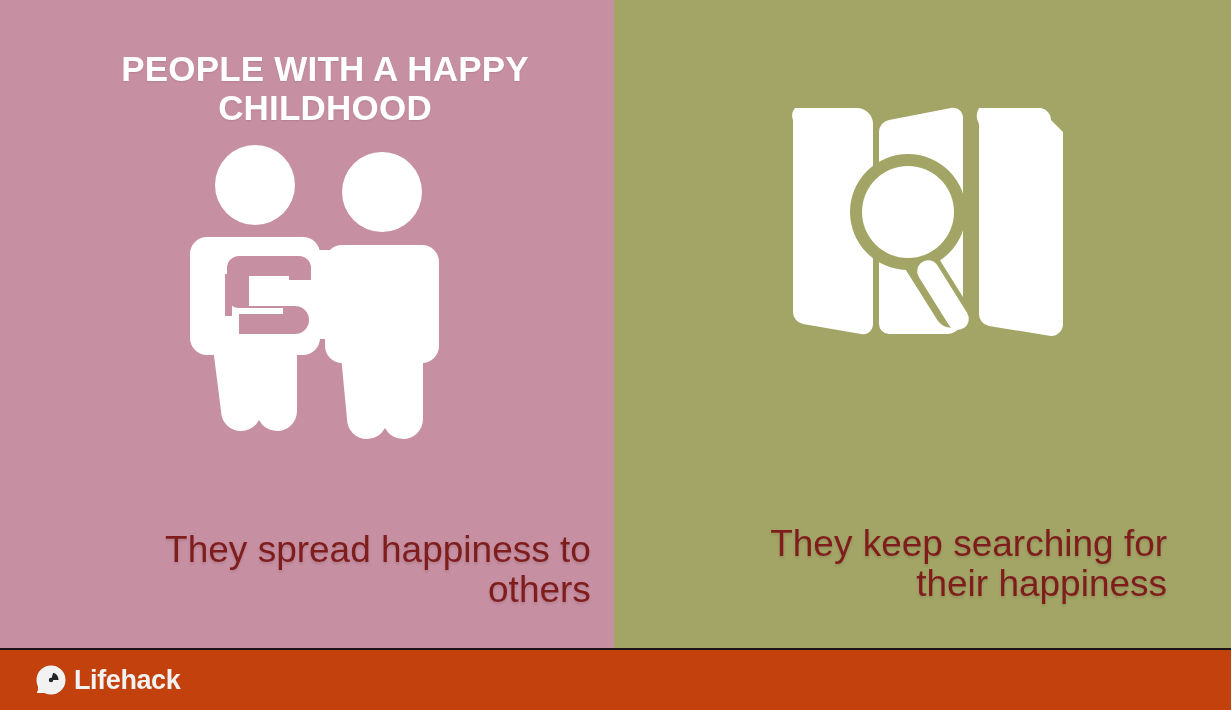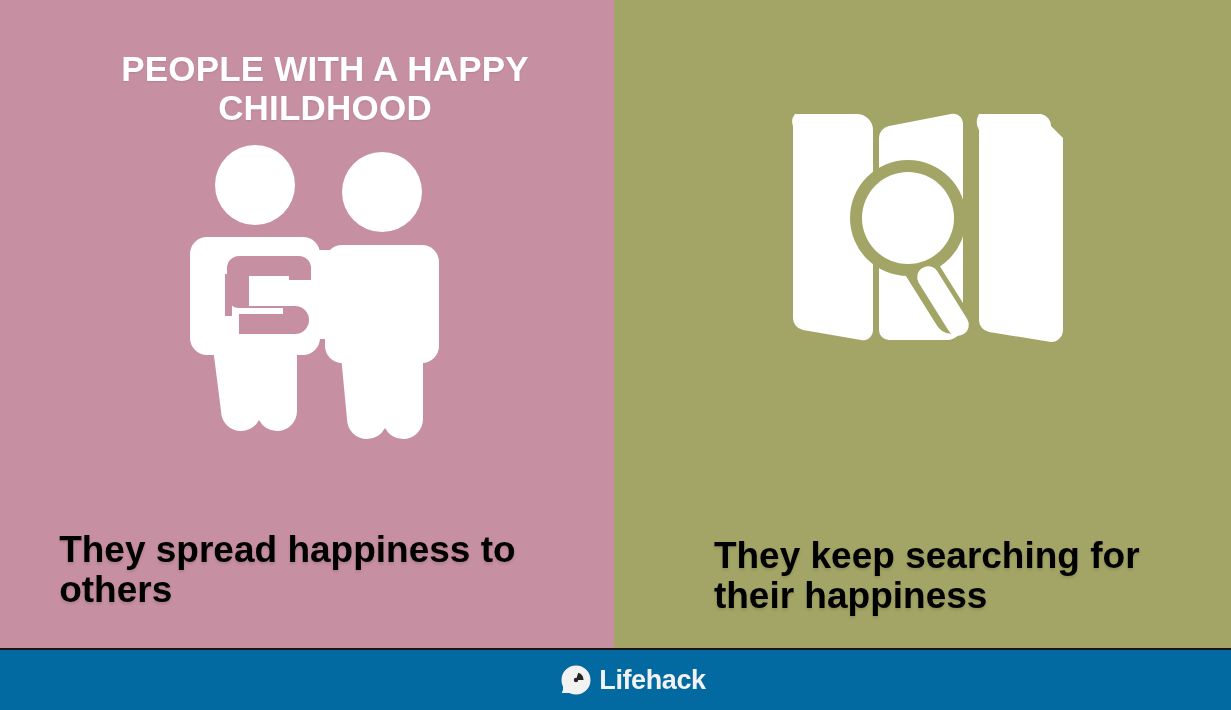--- a/index.html
+++ b/index.html
@@ -49,40 +49,39 @@
     display:flex;
     align-items:center;
     justify-content:center;
     padding-bottom:20px;
   }
   .panel-left .icon-wrap  { padding-right:4px; padding-bottom:60px; }
   .panel-right .icon-wrap { padding-bottom:70px; }
 
   .panel-caption {
     width:92%;
-    text-align:left;
-    color:#000000;
+    text-align:right;
+    color:#7f1d1d;
     font-size:37px;
-    font-weight:bold;
+    font-weight:normal;
     line-height:1.08;
     margin-bottom:38px;
     text-shadow:0 2px 3px rgba(0,0,0,0.13);
   }
-  .panel-right .panel-caption { width:78%; margin-bottom:32px; }
+  .panel-right .panel-caption { width:78%; margin-bottom:44px; }
 
   .footer {
     position:absolute;
     left:0; top:648px;
     width:1231px; height:62px;
-    background:#0369a1;
+    background:#c2410c;
     border-top:2px solid #1c1416;
     display:flex;
     align-items:center;
     padding-left:36px;
-    justify-content:center;
   }
   .logo {
     display:flex;
     align-items:center;
     gap:8px;
   }
   .logo-text {
     color:#F2F2F2;
     font-size:27px;
     font-weight:bold;

